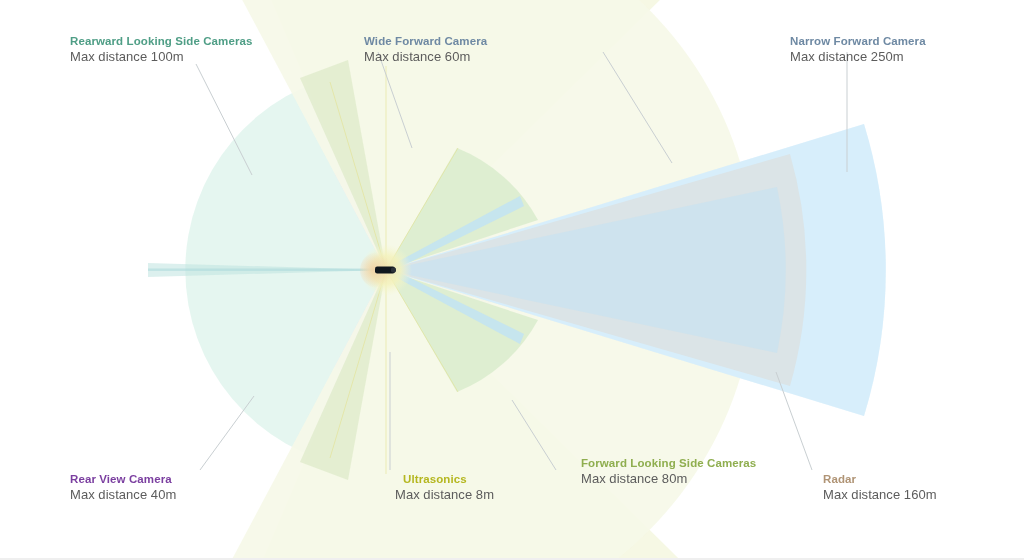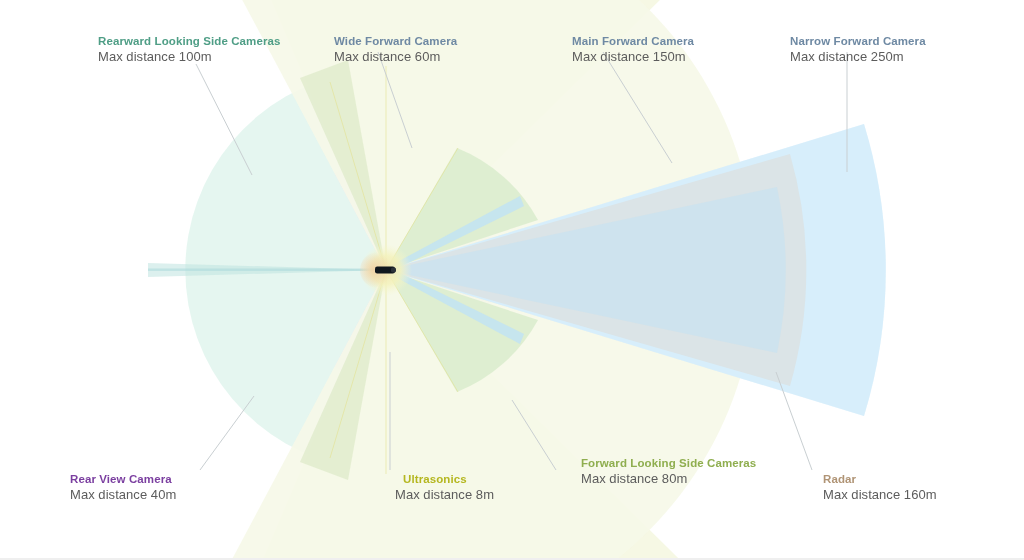--- a/index.html
+++ b/index.html
@@ -153,34 +153,30 @@
       <line x1="378" y1="52" x2="412" y2="148"></line>
       <line x1="603" y1="52" x2="672" y2="163"></line>
       <line x1="847" y1="52" x2="847" y2="172"></line>
       <line x1="200" y1="470" x2="254" y2="396"></line>
       <line x1="390" y1="470" x2="390" y2="352"></line>
       <line x1="556" y1="470" x2="512" y2="400"></line>
       <line x1="812" y1="470" x2="776" y2="372"></line>
     </g>
   </svg>
 
-  <div class="label-block" style="left:70px; top:34px;margin-left:28px;">
+  <div class="label-block" style="left:70px; top:34px;">
     <div class="label-title" style="color:#4f9e86;">Rearward Looking Side Cameras</div>
     <div class="label-sub">Max distance 100m</div>
   </div>
 
-  <div class="label-block" style="left:334px; top:34px;">
+  <div class="label-block" style="left:364px; top:34px;">
     <div class="label-title" style="color:#6e89a3;">Wide Forward Camera</div>
     <div class="label-sub">Max distance 60m</div>
   </div>
 
-  <div class="label-block" style="left:572px; top:34px;">
-    <div class="label-title" style="color:#6e89a3;">Main Forward Camera</div>
-    <div class="label-sub">Max distance 150m</div>
-  </div>
 
   <div class="label-block" style="left:790px; top:34px;">
     <div class="label-title" style="color:#6e89a3;">Narrow Forward Camera</div>
     <div class="label-sub">Max distance 250m</div>
   </div>
 
   <div class="label-block" style="left:70px; top:472px;">
     <div class="label-title" style="color:#7b3fa0;">Rear View Camera</div>
     <div class="label-sub">Max distance 40m</div>
   </div>

